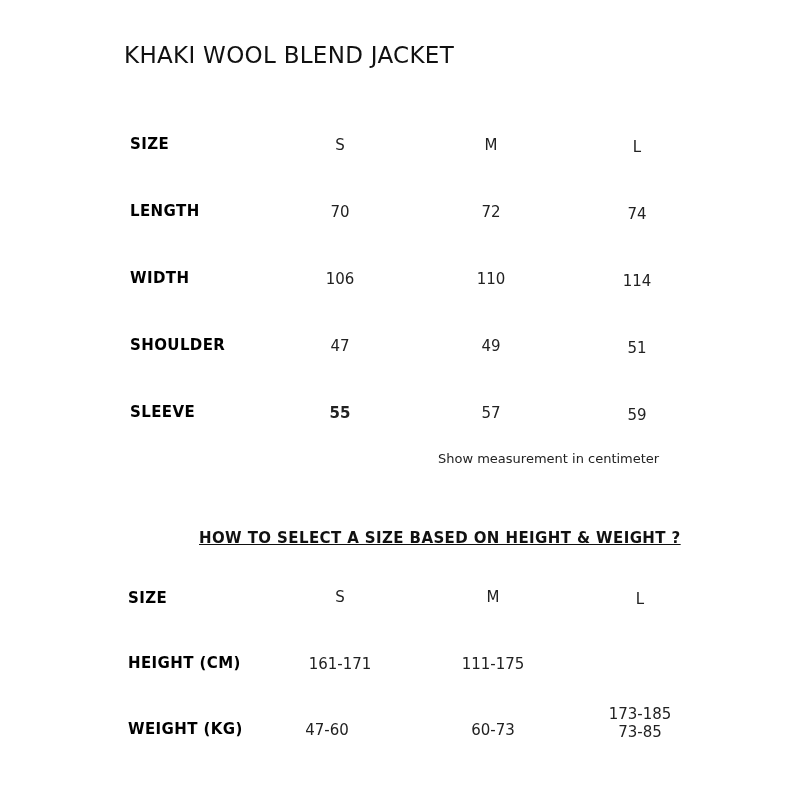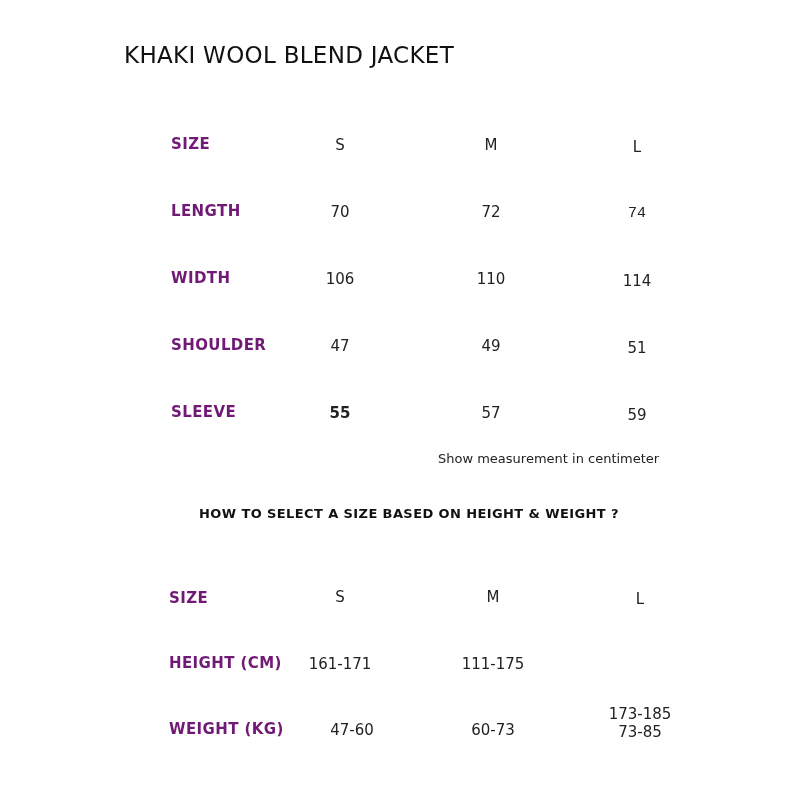--- a/index.html
+++ b/index.html
@@ -20,61 +20,61 @@
       left: 124px; top: 42px;
       font-size: 23px;
       font-weight: 500;
       letter-spacing: 0.3px;
       color: #111;
     }
     .row-label {
       font-size: 15px;
       font-weight: bold;
       letter-spacing: 0.4px;
-      color: #701a75;
-      margin-left: 41px;
+      color: #000000;
     }
     .cell {
       font-size: 15px;
       font-weight: normal;
       color: #222;
       transform: translateX(-50%);
     }
     .note {
       left: 438px; top: 451px;
       font-size: 13px;
       color: #222;
     }
     .section-heading {
-      left: 199px; top: 506px;
-      font-size: 13px;
+      left: 199px; top: 529px;
+      font-size: 15px;
       font-weight: bold;
       letter-spacing: 0.4px;
       color: #111;
+      text-decoration: underline;
     }
   </style>
 </head>
 <body>
 
 <div class="abs title">KHAKI WOOL BLEND JACKET</div>
 
 <div>
 
   <div>
     <div class="abs row-label" style="left:130px; top:135px;">SIZE</div>
     <div class="abs cell" style="left:340px; top:136px;">S</div>
     <div class="abs cell" style="left:491px; top:136px;">M</div>
     <div class="abs cell" style="left:637px; top:138px;">L</div>
   </div>
 
   <div>
     <div class="abs row-label" style="left:130px; top:202px;">LENGTH</div>
     <div class="abs cell" style="left:340px; top:203px;">70</div>
     <div class="abs cell" style="left:491px; top:203px;">72</div>
-    <div class="abs cell" style="left:637px; top:205px;font-family:Liberation Mono, monospace;">74</div>
+    <div class="abs cell" style="left:637px; top:205px;">74</div>
   </div>
 
   <div>
     <div class="abs row-label" style="left:130px; top:269px;">WIDTH</div>
     <div class="abs cell" style="left:340px; top:270px;">106</div>
     <div class="abs cell" style="left:491px; top:270px;">110</div>
     <div class="abs cell" style="left:637px; top:272px;">114</div>
   </div>
 
   <div>
@@ -106,17 +106,17 @@
 
   <div>
     <div class="abs row-label" style="left:128px; top:654px;">HEIGHT (CM)</div>
     <div class="abs cell" style="left:340px; top:655px;">161-171</div>
     <div class="abs cell" style="left:493px; top:655px;">111-175</div>
     <div class="abs cell" style="left:640px; top:657px;margin-top:48px;">173-185</div>
   </div>
 
   <div>
     <div class="abs row-label" style="left:128px; top:720px;">WEIGHT (KG)</div>
-    <div class="abs cell" style="left:352px; top:721px;">47-60</div>
+    <div class="abs cell" style="left:327px; top:721px;">47-60</div>
     <div class="abs cell" style="left:493px; top:721px;">60-73</div>
     <div class="abs cell" style="left:640px; top:723px;">73-85</div>
   </div>
 </div>
 
 </body></html>

